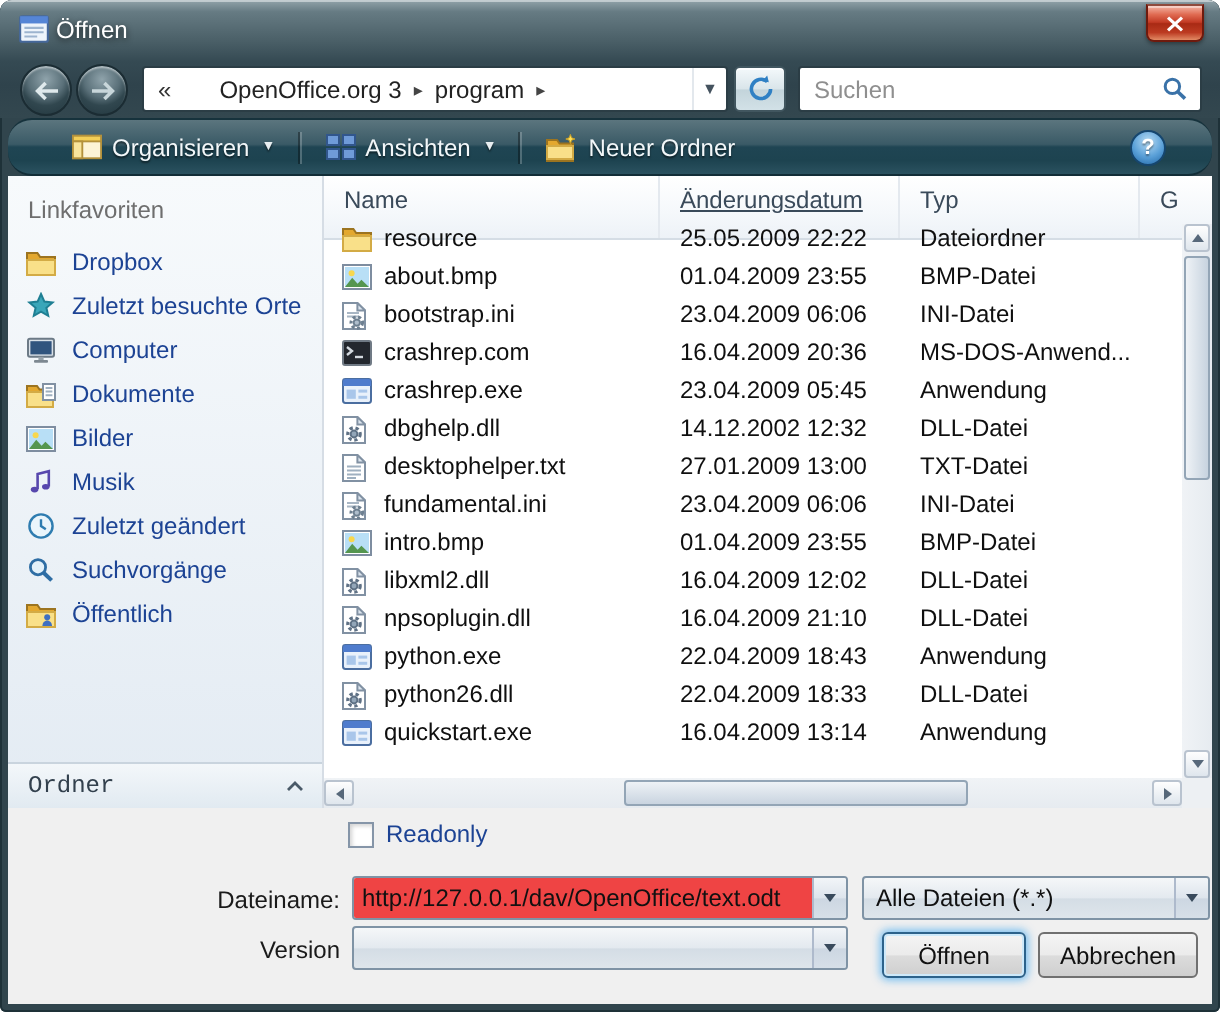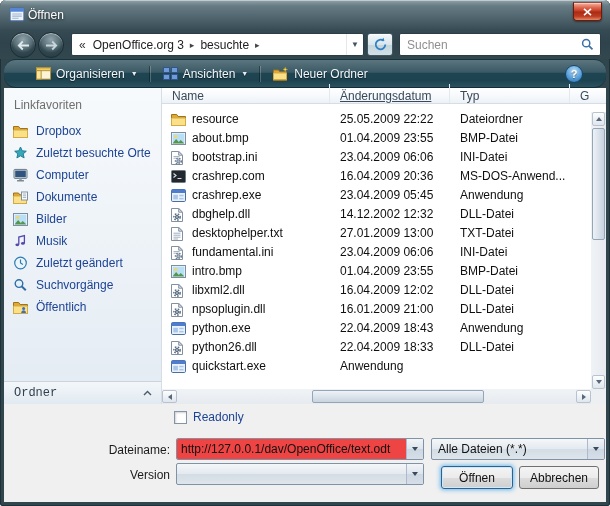--- a/index.html
+++ b/index.html
@@ -20,21 +20,21 @@
     box-shadow:inset 0 1px 0 rgba(255,255,255,.4),0 1px 2px rgba(0,0,0,.4);cursor:default;}
 
   
   .nav-btn{position:absolute;top:32px;width:26px;height:26px;border-radius:50%;
     background:radial-gradient(circle at 50% 28%,#8fa3ab 0%,#5a7079 42%,#31474f 62%,#22363e 100%);
     border:1px solid #1b2c33;box-shadow:inset 0 1px 1px rgba(255,255,255,.5);
     display:flex;align-items:center;justify-content:center;}
   .back{left:10px}.fwd{left:38px}
   .addressbar{position:absolute;left:71px;top:33px;width:293px;height:23px;background:#fff;border:1px solid #2b3d45;border-radius:2px;display:flex;align-items:center;color:#222;}
   .crumb-overflow{padding:0 5px 0 7px;color:#333;}
-  .crumbs{display:flex;align-items:center;}
+  .crumbs{display:flex;align-items:center;margin-left:17px;}
   .crumb{padding:0 2px;white-space:nowrap;}
   .crumb-sep{font-size:9px;color:#444;padding:0 4px;}
   .addr-caret{margin-left:auto;width:17px;height:100%;display:flex;align-items:center;justify-content:center;color:#44525e;font-size:8px;border-left:1px solid #e3e8ed;}
   .refresh-btn{position:absolute;left:367px;top:33px;width:26px;height:23px;border-radius:3px;
     background:linear-gradient(to bottom,#f4f9fb,#d9e5ea 50%,#c3d4db 52%,#d2e1e7);
     border:1px solid #41565f;display:flex;align-items:center;justify-content:center;box-shadow:inset 0 1px 0 rgba(255,255,255,.8);}
   .searchbox{position:absolute;left:399px;top:33px;width:202px;height:23px;background:#fff;border:1px solid #2b3d45;border-radius:2px;display:flex;align-items:center;}
   .search-input{flex:1;min-width:0;border:none;outline:none;background:transparent;font:12px "Liberation Sans",sans-serif;padding:0 7px;color:#222;}
   .search-input::placeholder{color:#8f8f8f;}
   .search-icon{width:26px;display:flex;align-items:center;justify-content:center;}
@@ -55,22 +55,22 @@
   
   .content{position:absolute;top:88px;left:4px;right:4px;bottom:102px;background:#fff;}
   .sidebar{position:absolute;left:0;top:0;bottom:0;width:158px;background:linear-gradient(to bottom,#f7fafc,#e3ebf3);border-right:1px solid #d6dde5;}
   .sb-header{padding:10px 0 8px 10px;color:#6e6e6e;}
   .sb-item{height:22px;display:flex;align-items:center;padding-left:9px;color:#1c4394;cursor:default;white-space:nowrap;}
   .sbi-icon{width:18px;height:16px;display:flex;align-items:center;margin-right:5px;flex:none;}
   .sb-footer{position:absolute;left:0;right:0;bottom:0;height:23px;border-top:1px solid #c9d4de;
     background:linear-gradient(to bottom,#f3f7fa,#e1eaf1);display:flex;align-items:center;justify-content:space-between;padding:0 9px 0 10px;color:#32404d;font-family:Liberation Mono, monospace;}
 
   .filearea{position:absolute;left:158px;right:0;top:0;bottom:0;background:#fff;}
-  .list-header{position:absolute;top:0;left:0;right:0;height:16px;display:flex;
-    background:linear-gradient(to bottom,#ffffff,#f5f8fb 60%,#edf2f7);border-bottom:1px solid #d5dde5;align-items:flex-end;}
+  .list-header{position:absolute;top:0;left:0;right:0;height:32px;display:flex;
+    background:linear-gradient(to bottom,#ffffff,#f5f8fb 60%,#edf2f7);border-bottom:1px solid #d5dde5;}
   .hcell{color:#3a4a5a;padding:5px 0 0 10px;border-right:1px solid #e4e9ef;white-space:nowrap;overflow:hidden;}
   .hcell.c0{width:168px;}.hcell.c1{width:120px;text-decoration:underline;}.hcell.c2{width:120px;}.hcell.c3{flex:1;border-right:none;}
   .rows{position:absolute;top:24px;left:0;right:15px;bottom:15px;overflow:hidden;}
   .file-row{height:19px;display:flex;align-items:flex-start;color:#0f0f0f;cursor:default;}
   .fi{width:16px;height:15px;margin-left:9px;display:flex;align-items:center;flex:none;}
   .fname{width:138px;margin-left:5px;white-space:nowrap;overflow:hidden;}
   .fdate{width:120px;padding-left:10px;white-space:nowrap;}
   .ftype{width:120px;padding-left:10px;white-space:nowrap;overflow:hidden;}
 
   
@@ -140,21 +140,21 @@
   <div class="nav-btn fwd">
     <svg width="13" height="11" viewBox="0 0 13 11">
         <path d="M1 5.5h9.8M7.2 1.5l4 4-4 4" fill="none" stroke="#c8d6da" stroke-width="1.8"></path>
       </svg>
   </div>
   <div class="addressbar">
     <span class="crumb-overflow">«</span>
     <span class="crumbs" id="crumbs">
         <span class="crumb">OpenOffice.org 3</span>
         <span class="crumb-sep">▸</span>
-        <span class="crumb">besuchte</span>
+        <span class="crumb">program</span>
         <span class="crumb-sep">▸</span>
       </span>
     <span class="addr-caret">▼</span>
   </div>
   <div class="refresh-btn">
     <svg width="15" height="15" viewBox="0 0 15 15">
         <path d="M12.3 7.5a4.8 4.8 0 1 1-1.7-3.7" fill="none" stroke="#2f80c4" stroke-width="1.8"></path>
         <path d="M10.6.8l.8 3.3-3.3-.5z" fill="#2f80c4"></path>
       </svg>
   </div>
@@ -455,21 +455,21 @@
           <div class="file-row">
             <span class="fi">
               <svg width="12" height="14" viewBox="0 0 12 14">
                 <path d="M.5.5h7.2L11.5 4.2V13.5H.5z" fill="#fff" stroke="#8191a3"></path>
                 <path d="M7.7.5v3.7h3.8z" fill="#dce5ee" stroke="#8191a3"></path>
                 <circle cx="6" cy="9" r="3.1" fill="none" stroke="#5f7185" stroke-width="1.6" stroke-dasharray="1.6 1.4"></circle>
                 <circle cx="6" cy="9" r="1.7" fill="#93a6b8" stroke="#5f7185"></circle>
               </svg>
             </span>
             <span class="fname">npsoplugin.dll</span>
-            <span class="fdate">16.01.2009 21:00</span>
+            <span class="fdate">16.04.2009 21:10</span>
             <span class="ftype">DLL-Datei</span>
           </div>
           <div class="file-row">
             <span class="fi">
               <svg width="15" height="13" viewBox="0 0 15 13">
                 <rect x=".5" y=".5" width="14" height="12" rx="1.2" fill="#e9f1fb" stroke="#4b6ea0"></rect>
                 <path d="M.5 1.7A1.2 1.2 0 0 1 1.7.5h11.6a1.2 1.2 0 0 1 1.2 1.2V4H.5z" fill="#4f7ccd"></path>
                 <rect x="2.3" y="5.8" width="4.6" height="4.6" fill="#a9c6ea"></rect>
                 <rect x="8.2" y="5.8" width="4.4" height="1.5" fill="#a9c6ea"></rect>
                 <rect x="8.2" y="8.9" width="4.4" height="1.5" fill="#a9c6ea"></rect>
@@ -496,20 +496,21 @@
             <span class="fi">
               <svg width="15" height="13" viewBox="0 0 15 13">
                 <rect x=".5" y=".5" width="14" height="12" rx="1.2" fill="#e9f1fb" stroke="#4b6ea0"></rect>
                 <path d="M.5 1.7A1.2 1.2 0 0 1 1.7.5h11.6a1.2 1.2 0 0 1 1.2 1.2V4H.5z" fill="#4f7ccd"></path>
                 <rect x="2.3" y="5.8" width="4.6" height="4.6" fill="#a9c6ea"></rect>
                 <rect x="8.2" y="5.8" width="4.4" height="1.5" fill="#a9c6ea"></rect>
                 <rect x="8.2" y="8.9" width="4.4" height="1.5" fill="#a9c6ea"></rect>
               </svg>
             </span>
             <span class="fname">quickstart.exe</span>
+            <span class="fdate">16.04.2009 13:14</span>
             <span class="ftype">Anwendung</span>
           </div>
         </div>
 
       <div class="vscroll">
         <div class="vs-btn vs-up">
             <span class="tri up"></span>
           </div>
         <div class="vs-thumb"></div>
         <div class="vs-btn vs-down">

